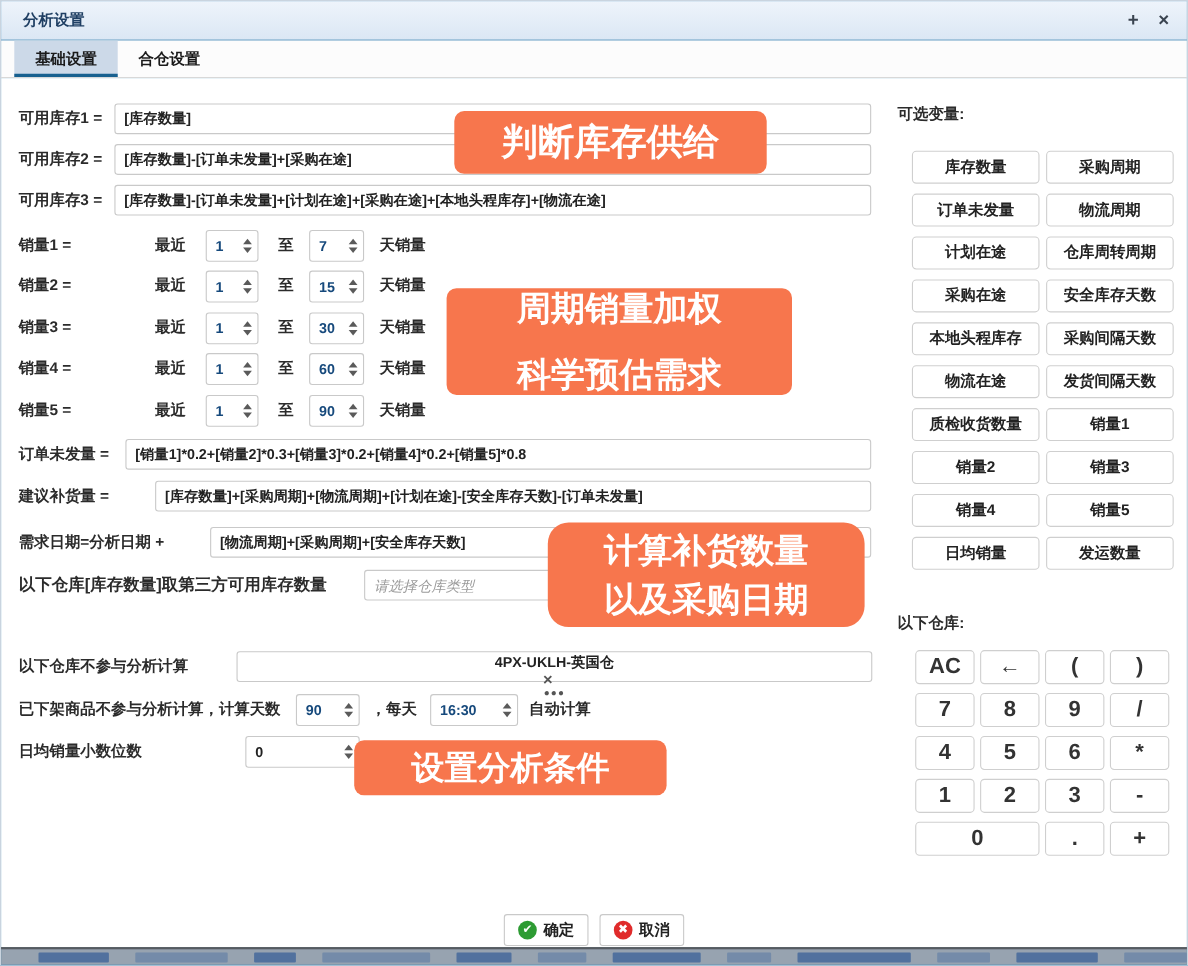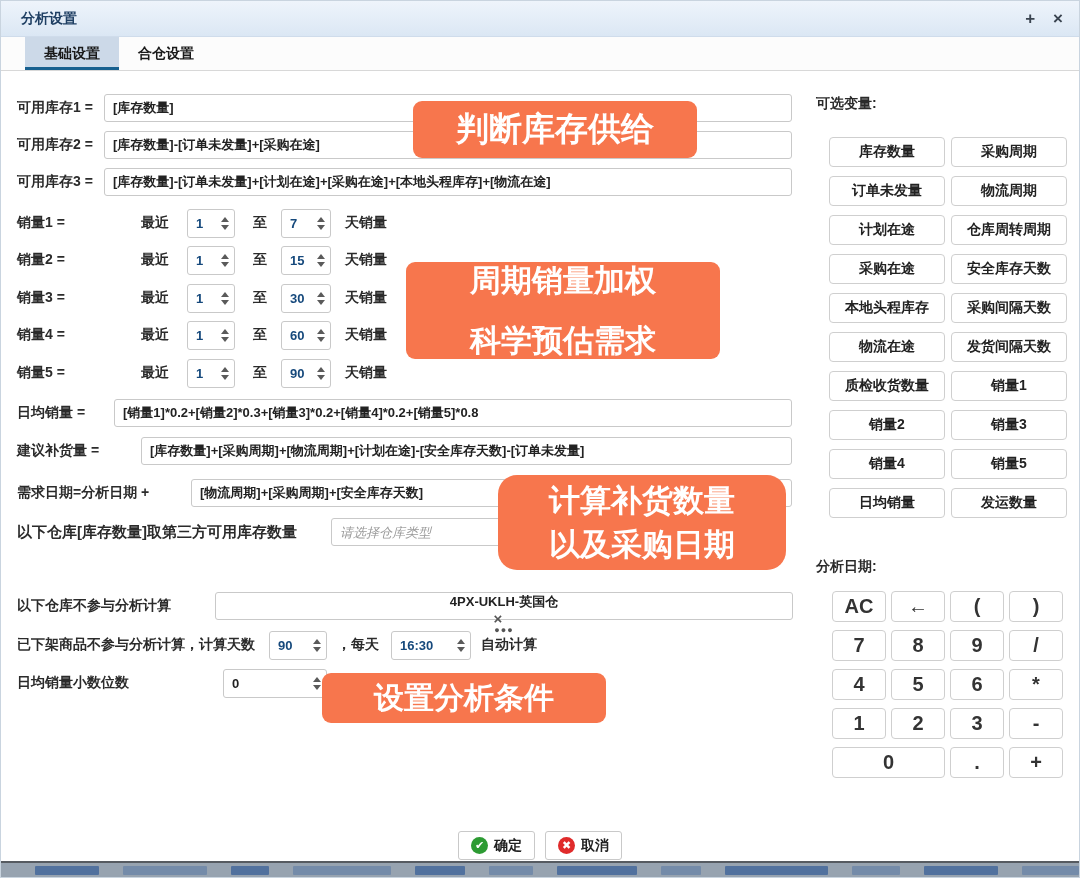--- a/index.html
+++ b/index.html
@@ -11,21 +11,21 @@
   
   .titlebar { position:absolute; top:0; left:0; right:0; height:36px;
     background:linear-gradient(#eef4fb,#dbe7f4); border-bottom:1px solid #cfdceb;
     display:flex; align-items:center; padding:0 16px; }
   .title { font-size:14px; font-weight:bold; color:#1f3f63; margin-left:4px; }
   .win-controls { margin-left:auto; display:flex; gap:18px; color:#3a4450; font-size:17px; font-weight:bold; }
   .win-controls span { cursor:pointer; line-height:1; }
 
   
   .tabbar { position:absolute; top:36px; left:0; right:0; height:34px; background:#fcfcfc;
-    border-bottom:1px solid #d8d8d8; display:flex; align-items:stretch; padding-left:24px; }
+    border-bottom:1px solid #d8d8d8; display:flex; align-items:stretch; padding-left:12px; }
   .tab { display:flex; align-items:center; padding:0 19px; font-size:14px; font-weight:bold; color:#1a1a1a; cursor:pointer; }
   .tab.active { background:#ccd9e8; box-shadow:inset 0 -3px 0 #17608f; }
 
   
   .content { position:absolute; top:70px; left:0; right:0; bottom:16px; background:#fff; }
   .row { position:absolute; left:16px; width:776px; height:30px; display:flex; align-items:center;
     font-size:14px; color:#222; }
   .lbl { font-weight:bold; color:#2b2b2b; white-space:nowrap; }
   .txt { border:1px solid #c9c9c9; border-radius:3px; height:28px; padding:0 8px;
     font-family:inherit; font-size:13px; font-weight:bold; color:#222; background:#fff; }
@@ -244,21 +244,21 @@
         <span class="val">90</span>
         <span class="arrows">
             <i class="arr-up"></i>
             <i class="arr-down"></i>
           </span>
       </span>
       <span class="word suf">天销量</span>
     </div>
 
     <div class="row avg" style="top:327px">
-      <span class="lbl">日均销量 =</span>
+      <span class="lbl">订单未发量 =</span>
       <input class="txt" value="[销量1]*0.2+[销量2]*0.3+[销量3]*0.2+[销量4]*0.2+[销量5]*0.8" style="">
     </div>
     <div class="row sug" style="top:365px">
       <span class="lbl">建议补货量 =</span>
       <input class="txt" value="[库存数量]+[采购周期]+[物流周期]+[计划在途]-[安全库存天数]-[订单未发量]" style="">
     </div>
     <div class="row dem" style="top:407px">
       <span class="lbl">需求日期=分析日期 +</span>
       <input class="txt" value="[物流周期]+[采购周期]+[安全库存天数]" style="">
     </div>
@@ -340,21 +340,21 @@
       <button class="varbtn">质检收货数量</button>
       <button class="varbtn">销量1</button>
       <button class="varbtn">销量2</button>
       <button class="varbtn">销量3</button>
       <button class="varbtn">销量4</button>
       <button class="varbtn">销量5</button>
       <button class="varbtn">日均销量</button>
       <button class="varbtn">发运数量</button>
     </div>
 
-    <div class="panel-title" style="left:815px; top:487px">分析日期:</div>
+    <div class="panel-title" style="left:815px; top:487px">以下仓库:</div>
     <div class="keys-grid">
       <button class="keybtn">AC</button>
       <button class="keybtn">←</button>
       <button class="keybtn">(</button>
       <button class="keybtn">)</button>
       <button class="keybtn">7</button>
       <button class="keybtn">8</button>
       <button class="keybtn">9</button>
       <button class="keybtn">/</button>
       <button class="keybtn">4</button>

